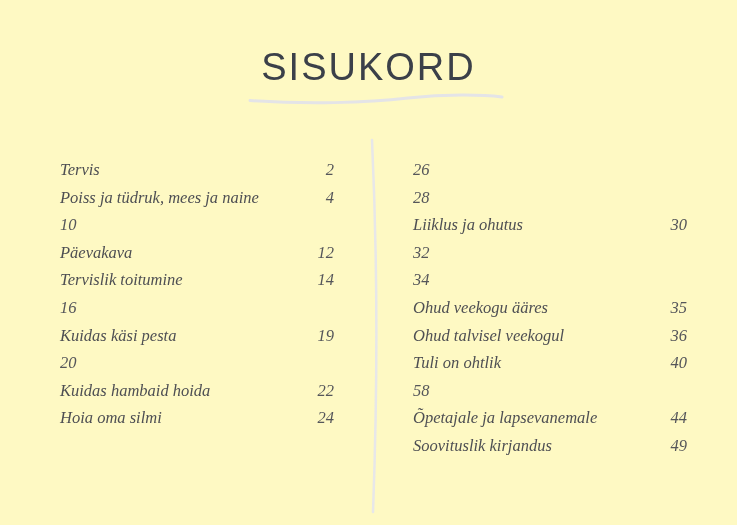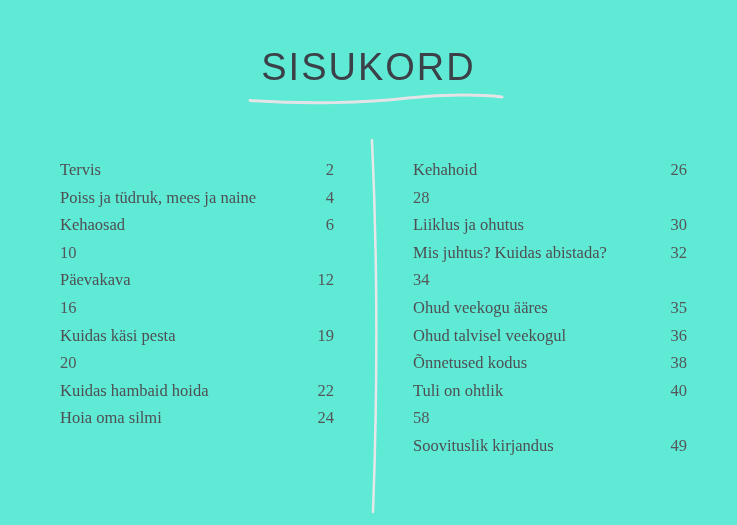--- a/index.html
+++ b/index.html
@@ -1,20 +1,20 @@
 <!DOCTYPE html>
 <html><head>
 <meta charset="utf-8">
 <style>
   html, body { margin: 0; padding: 0; background: #ffffff; }
   .page {
     position: relative;
     width: 737px;
     height: 525px;
-    background: #5eead4;
+    background: #fef9c3;
     overflow: hidden;
     font-family: "Liberation Serif", serif;
   }
   .title {
     position: absolute;
     top: 48px;
     left: 0;
     width: 100%;
     text-align: center;
     font-family: "Liberation Sans", sans-serif;
@@ -40,20 +40,21 @@
     width: 274px;
   }
   .col-left  { left: 60px; }
   .col-right { left: 413px; }
   .toc-row {
     display: flex;
     justify-content: space-between;
     align-items: baseline;
     height: 27.6px;
     line-height: 27.6px;
+    font-style: italic;
   }
   .toc-label {
     font-size: 16.5px;
     color: #4e4f53;
     white-space: nowrap;
   }
   .toc-page {
     font-size: 16.5px;
     color: #55565a;
   }
@@ -76,29 +77,29 @@
   <div class="col col-left">
     <div class="toc-row">
       <span class="toc-label">Tervis</span>
       <span class="toc-page">2</span>
     </div>
     <div class="toc-row">
       <span class="toc-label">Poiss ja tüdruk, mees ja naine</span>
       <span class="toc-page">4</span>
     </div>
     <div class="toc-row">
-      <span class="toc-label">Kehaosad</span>
-      <span class="toc-page">6</span>
-    </div>
-    <div class="toc-row">
       <span class="toc-page">10</span>
     </div>
     <div class="toc-row">
       <span class="toc-label">Päevakava</span>
       <span class="toc-page">12</span>
+    </div>
+    <div class="toc-row">
+      <span class="toc-label">Tervislik toitumine</span>
+      <span class="toc-page">14</span>
     </div>
     <div class="toc-row">
       <span class="toc-page">16</span>
     </div>
     <div class="toc-row">
       <span class="toc-label">Kuidas käsi pesta</span>
       <span class="toc-page">19</span>
     </div>
     <div class="toc-row">
       <span class="toc-page">20</span>
@@ -108,55 +109,53 @@
       <span class="toc-page">22</span>
     </div>
     <div class="toc-row">
       <span class="toc-label">Hoia oma silmi</span>
       <span class="toc-page">24</span>
     </div>
   </div>
 
   <div class="col col-right">
     <div class="toc-row">
-      <span class="toc-label">Kehahoid</span>
       <span class="toc-page">26</span>
     </div>
     <div class="toc-row">
       <span class="toc-page">28</span>
     </div>
     <div class="toc-row">
       <span class="toc-label">Liiklus ja ohutus</span>
       <span class="toc-page">30</span>
     </div>
     <div class="toc-row">
-      <span class="toc-label">Mis juhtus? Kuidas abistada?</span>
       <span class="toc-page">32</span>
     </div>
     <div class="toc-row">
       <span class="toc-page">34</span>
     </div>
     <div class="toc-row">
       <span class="toc-label">Ohud veekogu ääres</span>
       <span class="toc-page">35</span>
     </div>
     <div class="toc-row">
       <span class="toc-label">Ohud talvisel veekogul</span>
       <span class="toc-page">36</span>
     </div>
     <div class="toc-row">
-      <span class="toc-label">Õnnetused kodus</span>
-      <span class="toc-page">38</span>
-    </div>
-    <div class="toc-row">
       <span class="toc-label">Tuli on ohtlik</span>
       <span class="toc-page">40</span>
     </div>
     <div class="toc-row">
       <span class="toc-page">58</span>
+    </div>
+    <div class="toc-row">
+      <span class="toc-label">Õpetajale ja lapsevanemale</span>
+      <span class="toc-page">44</span>
     </div>
     <div class="toc-row">
       <span class="toc-label">Soovituslik kirjandus</span>
       <span class="toc-page">49</span>
     </div>
   </div>
 
 </div>
 
 </body></html>

